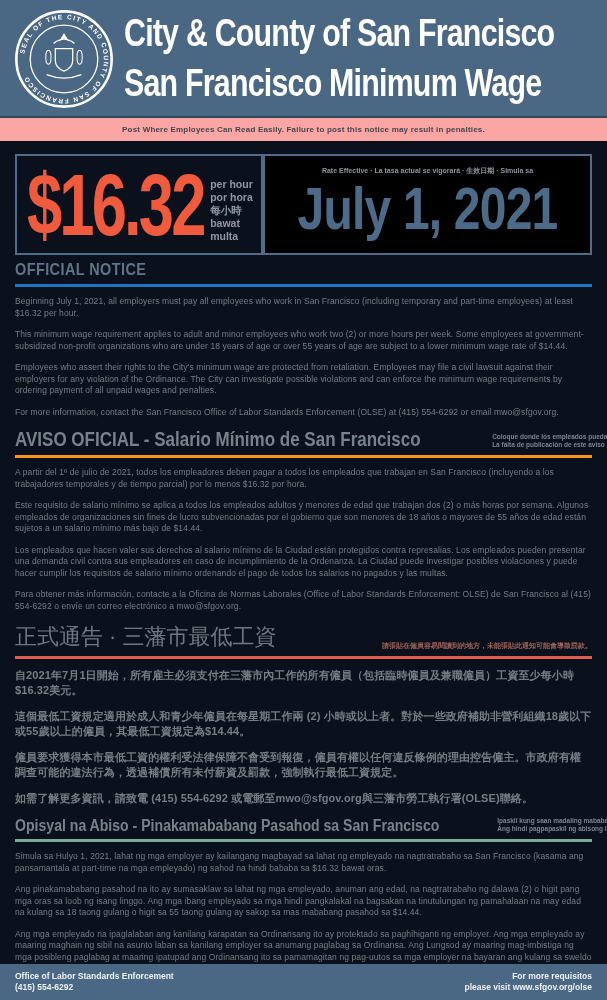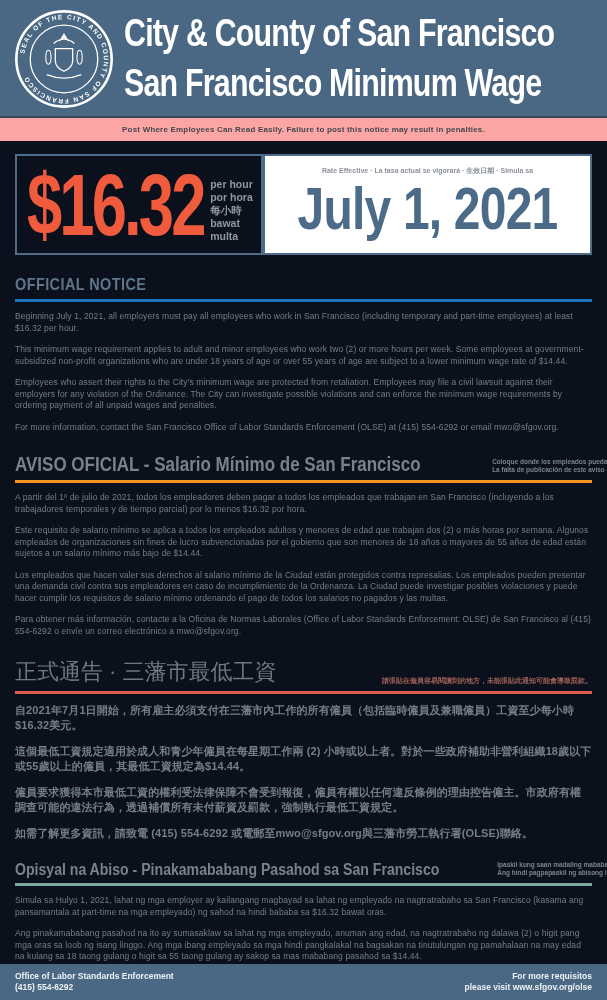--- a/index.html
+++ b/index.html
@@ -33,30 +33,30 @@
     width:283px; height:101px; border:2px solid #4f6d89;
     display:flex; align-items:center; padding-left:10px;
   }
   .amount {
     color:#f15b3d; font-weight:bold; font-size:88px; letter-spacing:-4px;
     transform:scaleX(0.72); transform-origin:0 50%; line-height:90px; white-space:nowrap;
   }
   .units { margin-left:-62px; padding-top:12px; }
   .units span { display:block; font-size:10.5px; font-weight:bold; color:#8e98a2; line-height:13px; }
   .date-box {
-    flex:1; height:101px; border:2px solid #4f6d89; background:#ffffff;
+    flex:1; height:101px; border:2px solid #4f6d89; background:#000000;
     display:flex; flex-direction:column; align-items:center; padding-top:10px;
   }
   .date-label { font-size:7px; font-weight:bold; color:#8d939b; white-space:nowrap; }
   .date-big {
     color:#4c6b88; font-weight:bold; font-size:60px; letter-spacing:-1px;
     transform:scaleX(0.80); transform-origin:50% 0; line-height:66px; white-space:nowrap;
   }
   
-  .section { margin-top:20px; }
+  .section { margin-top:5px; }
   .head-row { display:flex; align-items:flex-end; justify-content:space-between; }
   .sec-heading {
     font-weight:bold; white-space:nowrap; transform-origin:0 100%; display:inline-block;
   }
   .h-en { font-size:17px; color:#5f7588; transform:scaleX(0.85); letter-spacing:0.5px; }
   .h-es { font-size:20px; color:#79828b; transform:scaleX(0.85); }
   .h-zh { font-size:22px; color:#6f7780; font-weight:normal; transform:none; }
   .h-tl { font-size:16px; color:#79828b; transform:scaleX(0.88); }
   .sec-note { text-align:left; padding-bottom:2px; flex-shrink:0; }
   .sec-note span { display:block; font-size:6.5px; font-weight:bold; color:#7b848d; line-height:8px; }

